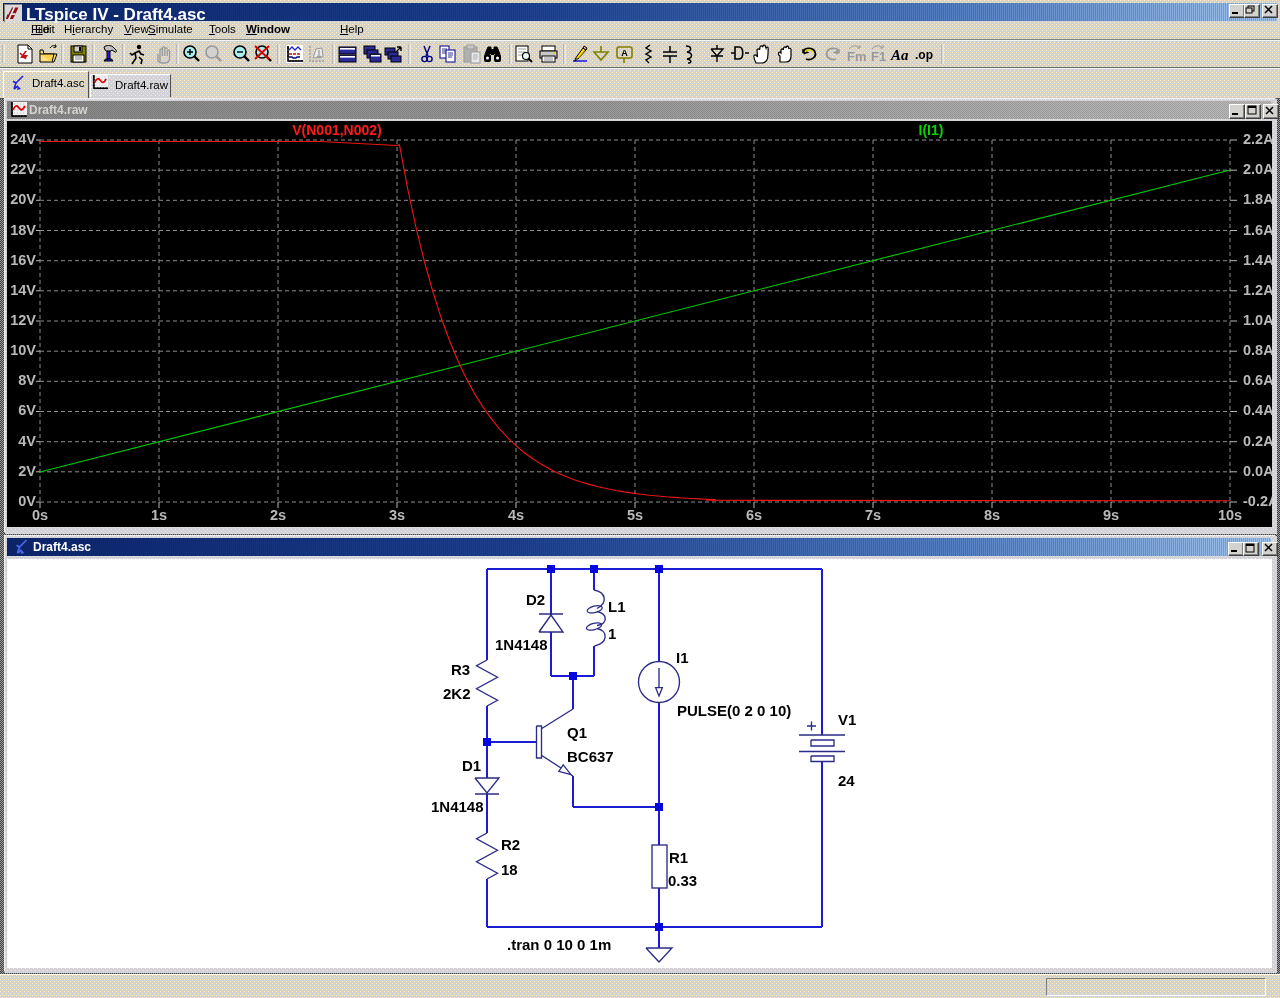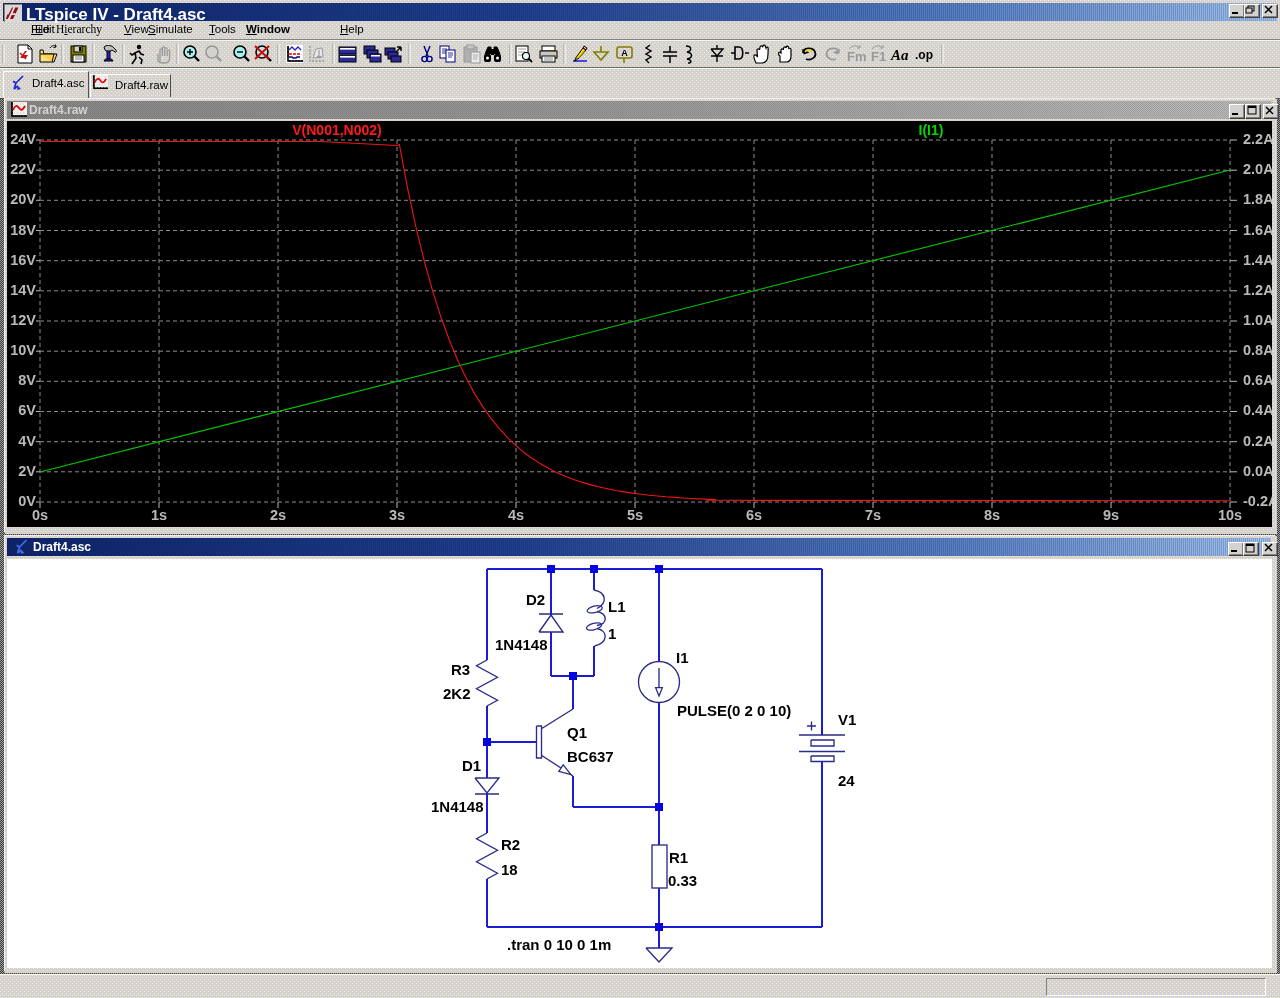--- a/index.html
+++ b/index.html
@@ -68,21 +68,21 @@
     </div>
  <div class="btn3d" style="left:1262px;top:4px;width:14px;height:12px;">
       <svg width="12" height="10">
         <path d="M2 1 L9 8 M9 1 L2 8" stroke="#000" stroke-width="1.5"></path>
       </svg>
     </div>
 
  <div style="position:absolute;left:0;top:23px;width:1280px;height:16px;font-size:11.5px;color:#000;">
   <span style="position:absolute;left:6px;margin-left:25px;"><span class="u">F</span>ile</span>
   <span style="position:absolute;left:35px;text-align:right;"><span class="u">E</span>dit</span>
-  <span style="position:absolute;left:56px;font-family:Liberation Serif, serif;">H<span class="u">i</span>erarchy</span>
+  <span style="position:absolute;left:64px;">H<span class="u">i</span>erarchy</span>
   <span style="position:absolute;left:124px;text-align:right;"><span class="u">V</span>iew</span>
   <span style="position:absolute;left:148px;"><span class="u">S</span>imulate</span>
   <span style="position:absolute;left:209px;"><span class="u">T</span>ools</span>
   <span style="position:absolute;left:246px;font-weight:bold;"><span class="u">W</span>indow</span>
   <span style="position:absolute;left:296px;padding-left:44px;"><span class="u">H</span>elp</span>
  </div>
  <div style="position:absolute;left:0px;top:39px;width:1280px;height:1px;background:#828282;"></div>
  <div style="position:absolute;left:0px;top:40px;width:1280px;height:1px;background:#f5f5f2;"></div>
 
  <div id="toolbar" style="position:absolute;left:0;top:41px;width:1280px;height:26px;">

